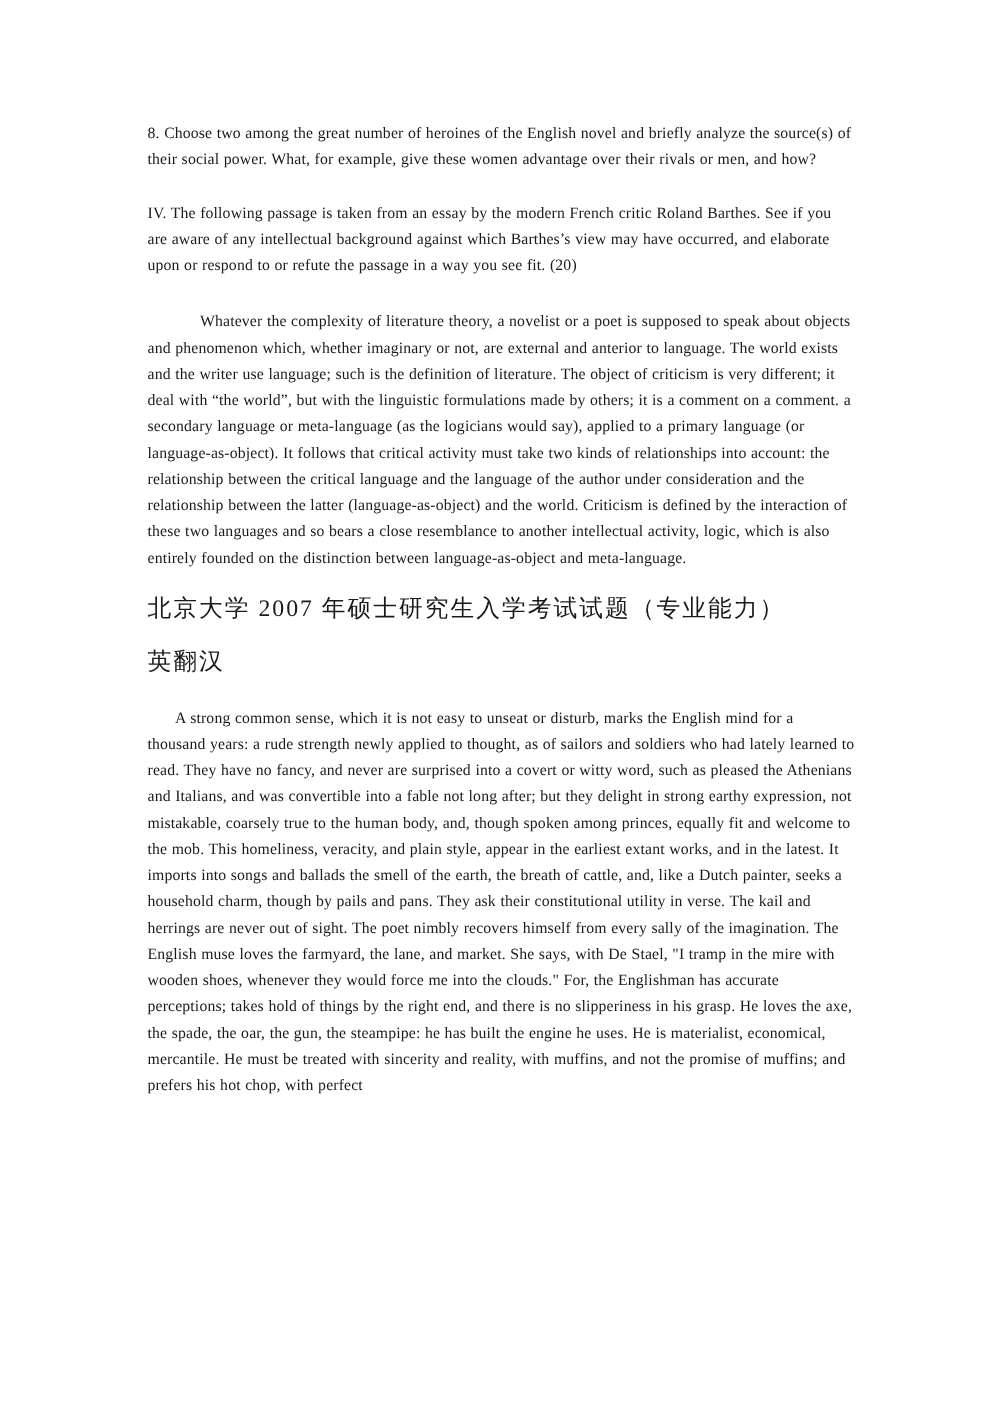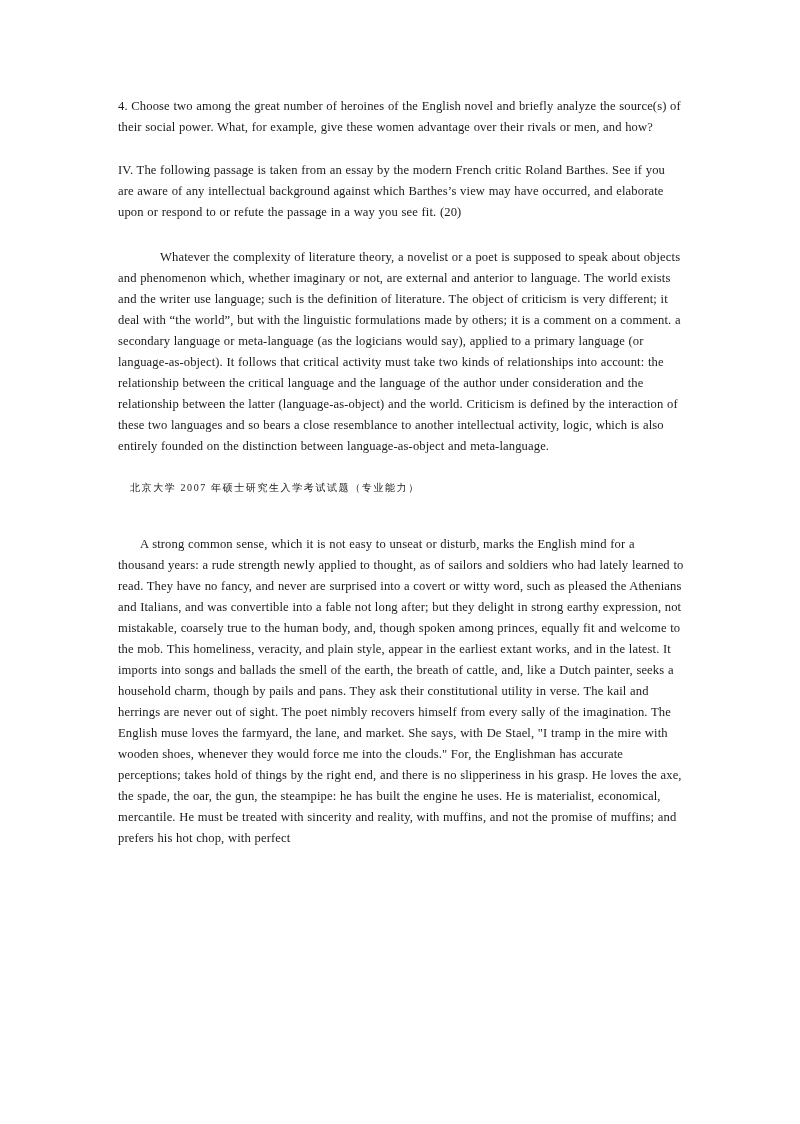--- a/index.html
+++ b/index.html
@@ -37,49 +37,52 @@
     text-align: left;
     letter-spacing: 0.12px;
     word-spacing: 0.35px;
     color: #1a1a1a;
   }
   .gap-md { height: 22px; }
   .gap-lg { height: 24px; }
   .indent-big { text-indent: 42px; }
   .indent-small { text-indent: 22px; }
   p.cn {
-    margin: 12px;
-    font-size: 10px;
+    margin: 0;
+    font-size: 19px;
     line-height: 21px;
     letter-spacing: 1.6px;
     color: #1a1a1a;
     font-family: "Liberation Serif", "DejaVu Serif", serif;
   }
   .cn-block { margin-top: 20px; }
   .cn-sub { margin-top: 21px; }
 </style>
 </head>
 <body>
 
 <div class="page">
   <div class="content">
 
-    <p class="para">4. Choose two among the great number of heroines of the English novel and briefly analyze the source(s) of their social power. What, for example, give these women advantage over their rivals or men, and how?</p>
+    <p class="para">8. Choose two among the great number of heroines of the English novel and briefly analyze the source(s) of their social power. What, for example, give these women advantage over their rivals or men, and how?</p>
 
     <div class="gap-md"></div>
 
     <p class="para">IV. The following passage is taken from an essay by the modern French critic Roland Barthes. See if you are aware of any intellectual background against which Barthes’s view may have occurred, and elaborate upon or respond to or refute the passage in a way you see fit. (20)</p>
 
     <div class="gap-lg"></div>
 
     <p class="para indent-big">Whatever the complexity of literature theory, a novelist or a poet is supposed to speak about objects and phenomenon which, whether imaginary or not, are external and anterior to language. The world exists and the writer use language; such is the definition of literature. The object of criticism is very different; it deal with “the world”, but with the linguistic formulations made by others; it is a comment on a comment. a secondary language or meta-language (as the logicians would say), applied to a primary language (or language-as-object). It follows that critical activity must take two kinds of relationships into account: the relationship between the critical language and the language of the author under consideration and the relationship between the latter (language-as-object) and the world. Criticism is defined by the interaction of these two languages and so bears a close resemblance to another intellectual activity, logic, which is also entirely founded on the distinction between language-as-object and meta-language.</p>
 
     <div class="cn-block">
       <p class="cn">北京大学 2007 年硕士研究生入学考试试题（专业能力）</p>
     </div>
 
+    <div class="cn-sub">
+      <p class="cn">英翻汉</p>
+    </div>
 
     <div class="gap-lg"></div>
 
     <p class="para indent-small">A strong common sense, which it is not easy to unseat or disturb, marks the English mind for a thousand years: a rude strength newly applied to thought, as of sailors and soldiers who had lately learned to read. They have no fancy, and never are surprised into a covert or witty word, such as pleased the Athenians and Italians, and was convertible into a fable not long after; but they delight in strong earthy expression, not mistakable, coarsely true to the human body, and, though spoken among princes, equally fit and welcome to the mob. This homeliness, veracity, and plain style, appear in the earliest extant works, and in the latest. It imports into songs and ballads the smell of the earth, the breath of cattle, and, like a Dutch painter, seeks a household charm, though by pails and pans. They ask their constitutional utility in verse. The kail and herrings are never out of sight. The poet nimbly recovers himself from every sally of the imagination. The English muse loves the farmyard, the lane, and market. She says, with De Stael, "I tramp in the mire with wooden shoes, whenever they would force me into the clouds." For, the Englishman has accurate perceptions; takes hold of things by the right end, and there is no slipperiness in his grasp. He loves the axe, the spade, the oar, the gun, the steampipe: he has built the engine he uses. He is materialist, economical, mercantile. He must be treated with sincerity and reality, with muffins, and not the promise of muffins; and prefers his hot chop, with perfect</p>
 
   </div>
 </div>
 
 </body></html>

